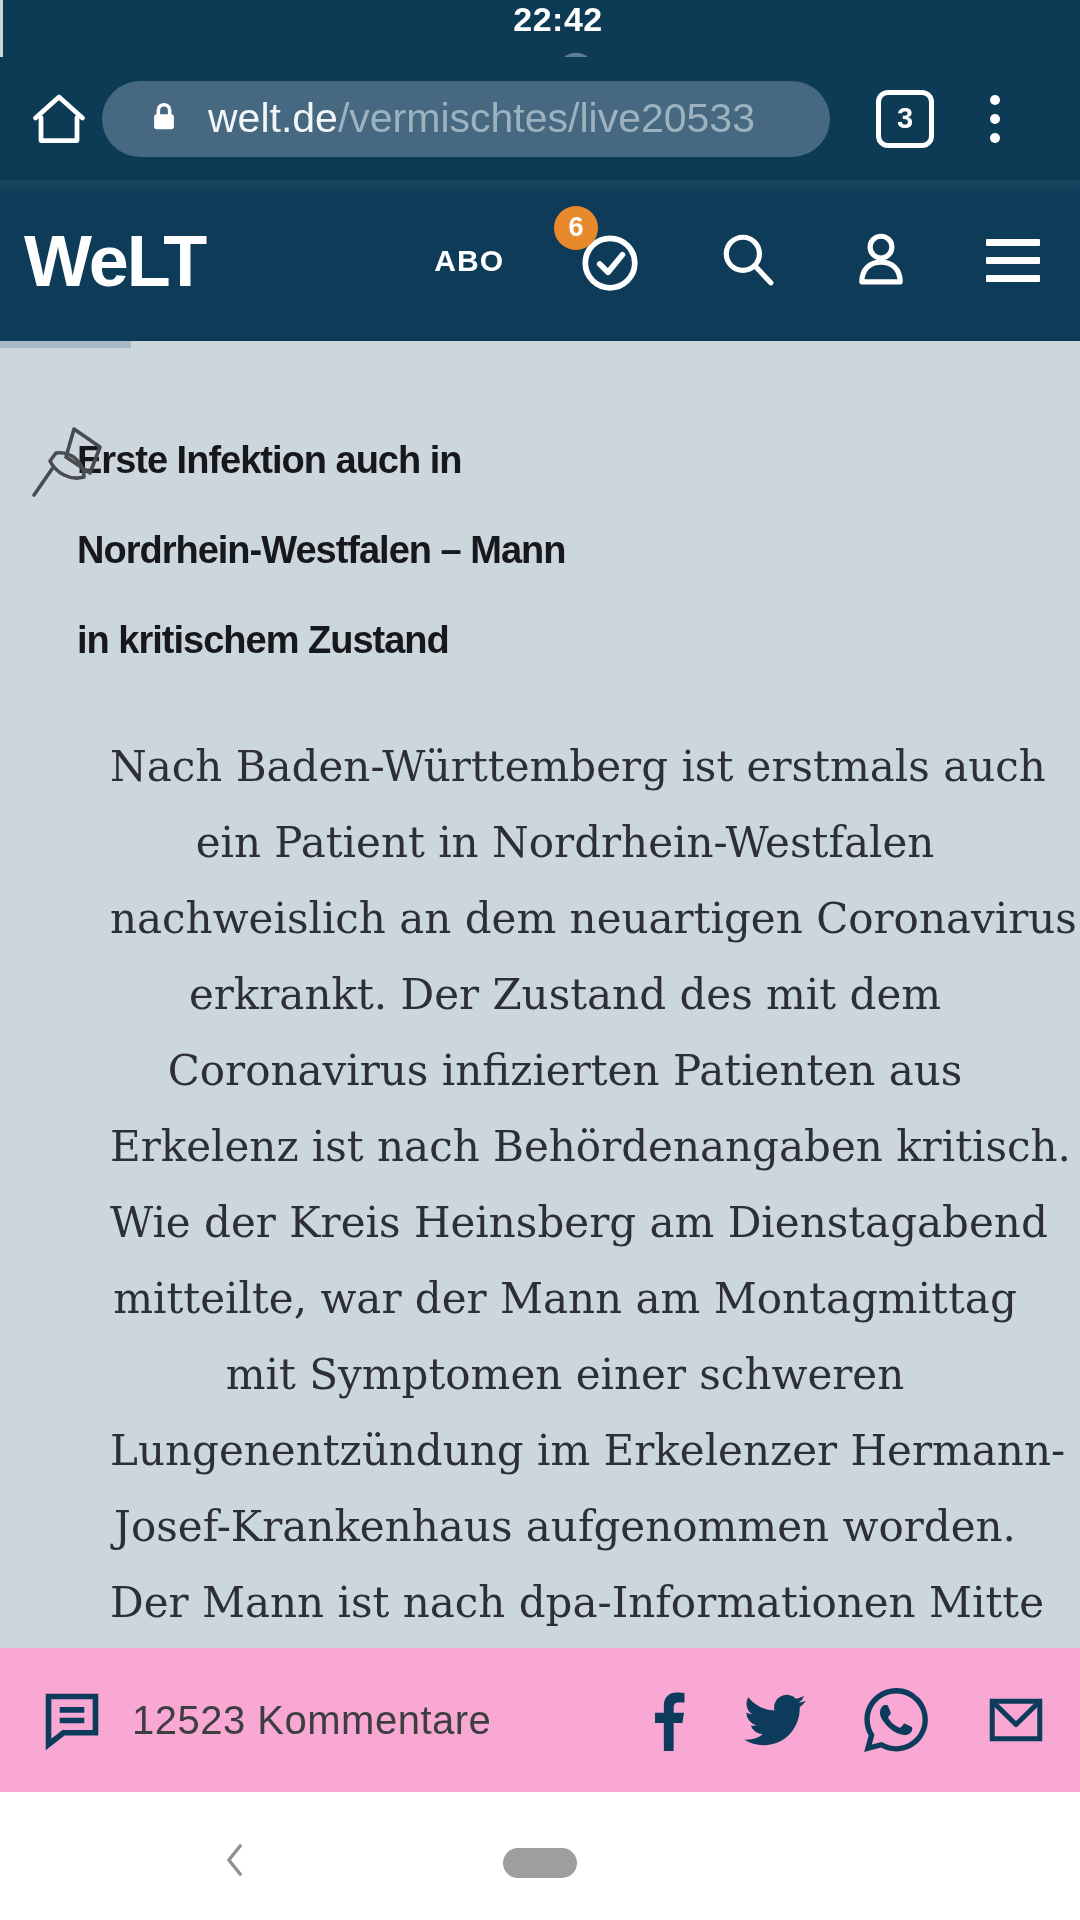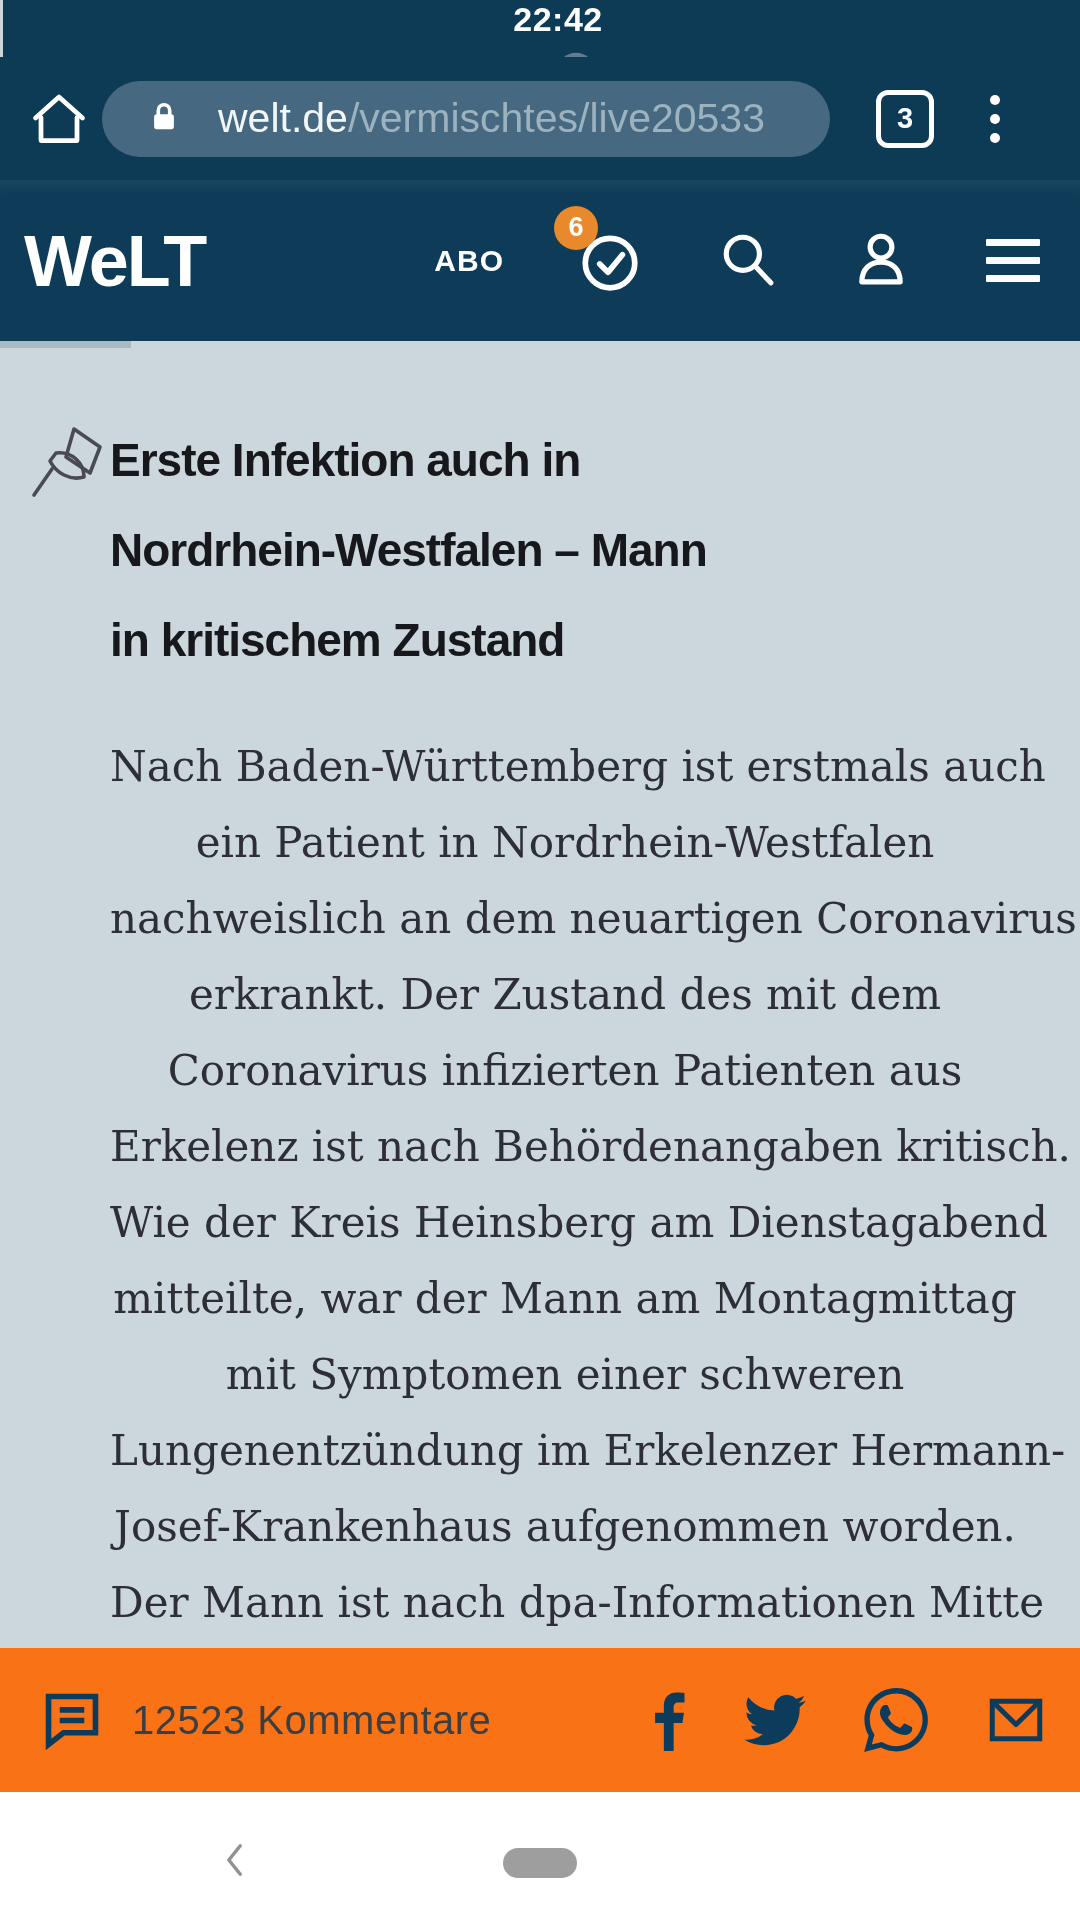--- a/index.html
+++ b/index.html
@@ -17,21 +17,21 @@
   .lte-arrows{font-size:17px;font-weight:700;letter-spacing:2px;margin-top:1px;}
   .batt-pct{font-size:32px;font-weight:400;text-align:center;}
 
   
   .browser-bar{position:absolute;top:57px;left:0;width:1080px;height:123px;
     background:#0d3a55;display:flex;align-items:center;}
   .home-btn{margin-left:28px;width:62px;height:62px;display:flex;align-items:center;justify-content:center;}
   .url-pill{margin-left:12px;width:728px;height:76px;border-radius:38px;background:#466981;
     display:flex;align-items:center;overflow:hidden;}
   .lock{margin-left:44px;flex:0 0 auto;}
-  .url-text{margin-left:36px;font-size:41px;white-space:nowrap;overflow:hidden;}
+  .url-text{margin-left:26px;font-size:41px;white-space:nowrap;overflow:hidden;}
   .url-domain{color:#f3f6f8;}
   .url-path{color:#9db2bf;}
   .tab-btn{margin-left:46px;width:48px;height:48px;border:5px solid #fff;border-radius:12px;
     display:flex;align-items:center;justify-content:center;color:#fff;font-size:29px;font-weight:700;}
   .kebab{margin-left:56px;display:flex;flex-direction:column;gap:9px;}
   .kebab i{width:10px;height:10px;border-radius:50%;background:#fff;}
 
   
   .site-header{position:absolute;top:180px;left:0;width:1080px;height:161px;background:#0e3c58;
     display:flex;align-items:center;box-shadow:inset 0 14px 16px -10px rgba(255,255,255,.08);}
@@ -41,28 +41,28 @@
   .clock-wrap{position:relative;width:66px;height:66px;}
   .badge{position:absolute;top:-22px;left:-22px;width:44px;height:44px;border-radius:50%;
     background:#e8892c;color:#fff;font-size:27px;font-weight:800;display:flex;align-items:center;justify-content:center;}
   .burger{display:flex;flex-direction:column;gap:11px;}
   .burger i{width:54px;height:7px;background:#fff;border-radius:1px;}
 
   
   .content{position:absolute;top:341px;left:0;width:1080px;height:1307px;background:#ccd6dd;overflow:hidden;}
   .progress-strip{position:absolute;top:0;left:0;width:131px;height:7px;background:#a9bac6;}
   .pin{position:absolute;left:30px;top:76px;}
-  .headline{margin:74px 60px 0 110px;color:#17181c;font-weight:800;font-size:46px;line-height:90px;letter-spacing:-1px;}
+  .headline{margin:74px 60px 0 77px;color:#17181c;font-weight:800;font-size:38px;line-height:90px;letter-spacing:-1px;}
   .headline div{white-space:nowrap;}
   .body-text{margin:44px 60px 0 110px;color:#2d2f34;font-family:"DejaVu Serif","Liberation Serif",serif;
     font-size:42px;line-height:76px;}
   .body-text div{white-space:nowrap;text-align:center;}
 
   
-  .share-bar{position:absolute;top:1648px;left:0;width:1080px;height:144px;background:#f97316;
+  .share-bar{position:absolute;top:1648px;left:0;width:1080px;height:144px;background:#f9a8d4;
     border-bottom:2px solid #8b5cf6;display:flex;align-items:center;}
   .comments-link{display:flex;align-items:center;margin-left:40px;}
   .comments-label{margin-left:28px;color:#3d3e40;font-size:40px;letter-spacing:.5px;}
   .share-icons{margin-left:auto;margin-right:34px;display:flex;align-items:center;gap:58px;}
   .share-icons svg{display:block;}
 
   
   .nav-bar{position:absolute;top:1792px;left:0;width:1080px;height:128px;background:#fff;}
   .back-chevron{position:absolute;left:216px;top:48px;}
   .home-pill{position:absolute;left:503px;top:56px;width:74px;height:30px;border-radius:15px;background:#9e9e9e;}

